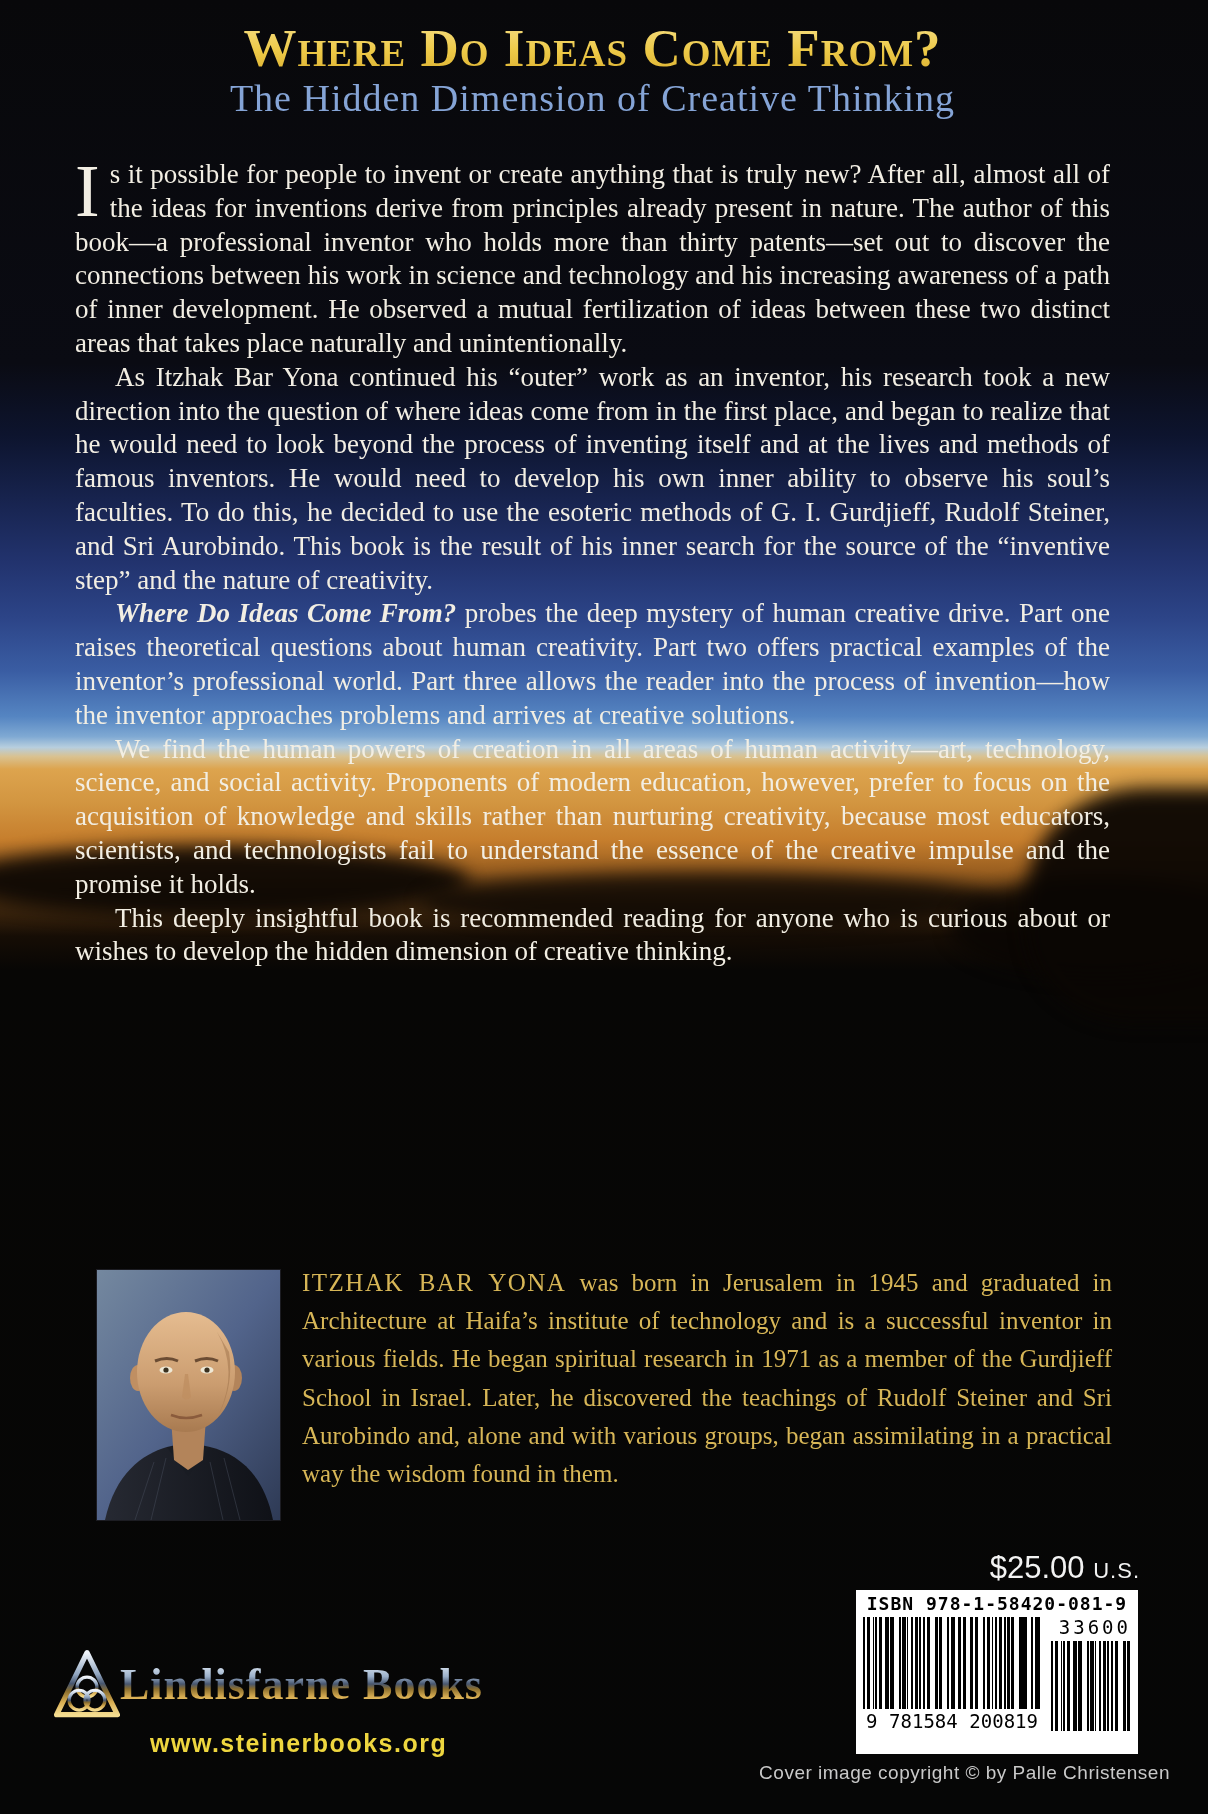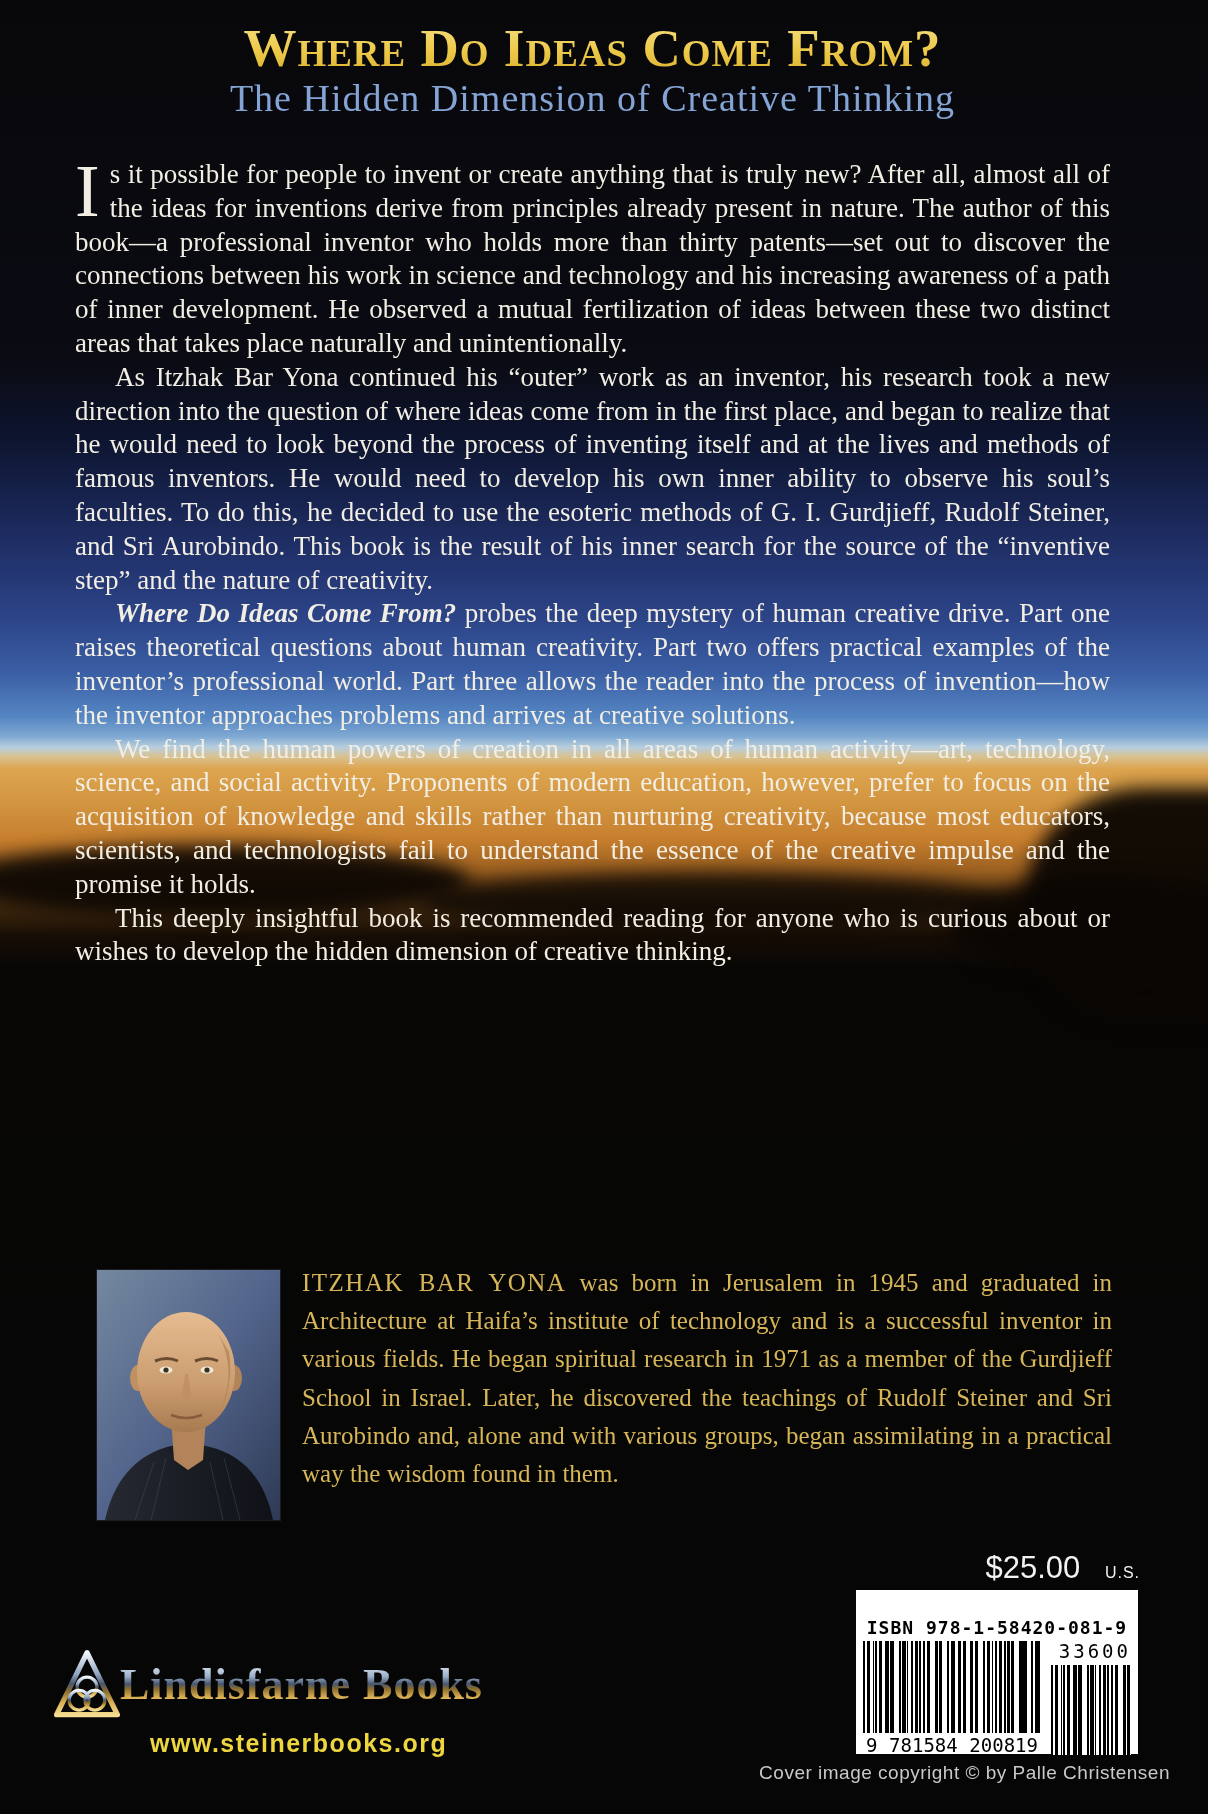--- a/index.html
+++ b/index.html
@@ -69,30 +69,30 @@
   .bio{
     position:absolute; left:302px; top:1264px; width:810px; margin:0;
     font-size:25px; line-height:38.2px; text-align:justify; color:#d7b657;
   }
   .bio-name{letter-spacing:1.5px;}
 
   .price{
     position:absolute; left:855px; top:1550px; width:285px; text-align:right;
     font-family:"Liberation Sans", sans-serif; font-size:31px; color:#f2f2f2;
   }
-  .price .cur{font-size:16px; letter-spacing:1px;margin-left:16px;}
+  .price .cur{font-size:22px; letter-spacing:1px;}
 
   .barcode-box{
     position:absolute; left:856px; top:1590px; width:282px; height:164px;
     background:#fff; box-sizing:border-box; padding:3px 7px 6px;
   }
   .isbn-line{
     font-family:"DejaVu Sans Mono", monospace; font-weight:bold;
     font-size:18px; line-height:22px; letter-spacing:1px; color:#000;
-    text-align:center; white-space:nowrap;margin-top:24px;
+    text-align:center; white-space:nowrap;
   }
   .bc-row{display:flex; gap:10px; margin-top:2px; height:118px;}
   .bc-main{flex:1; display:flex; flex-direction:column;}
   .bars{
     background-color:#fff;
     background-image:
       repeating-linear-gradient(90deg,#000 0 2px,transparent 2px 4px,#000 4px 7px,transparent 7px 12px),
       repeating-linear-gradient(90deg,transparent 0 5px,#000 5px 7px,transparent 7px 10px,#000 10px 11px,transparent 11px 17px);
   }
   .main-bars{height:92px;}

